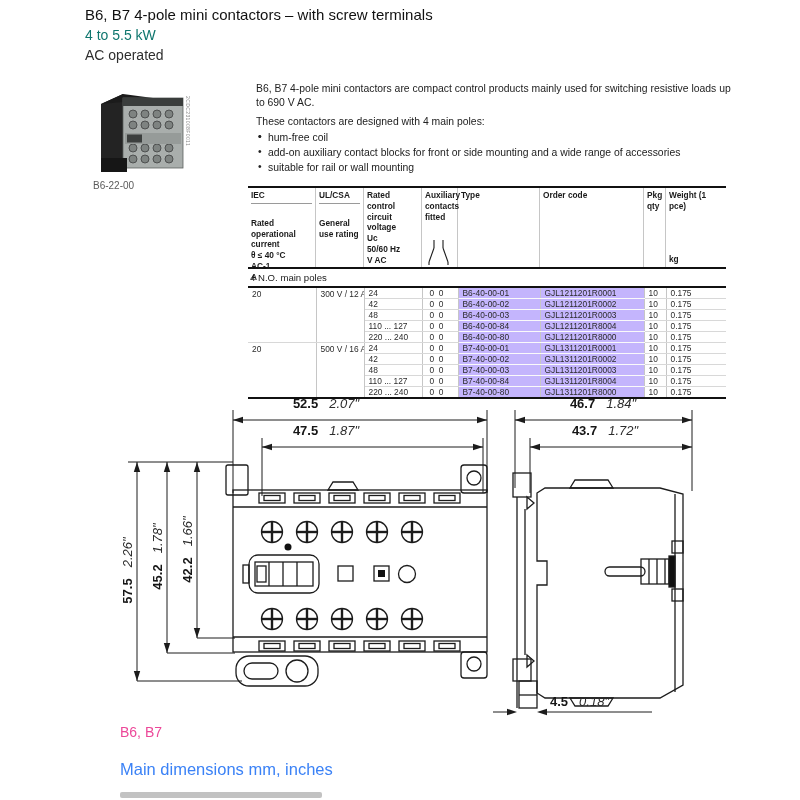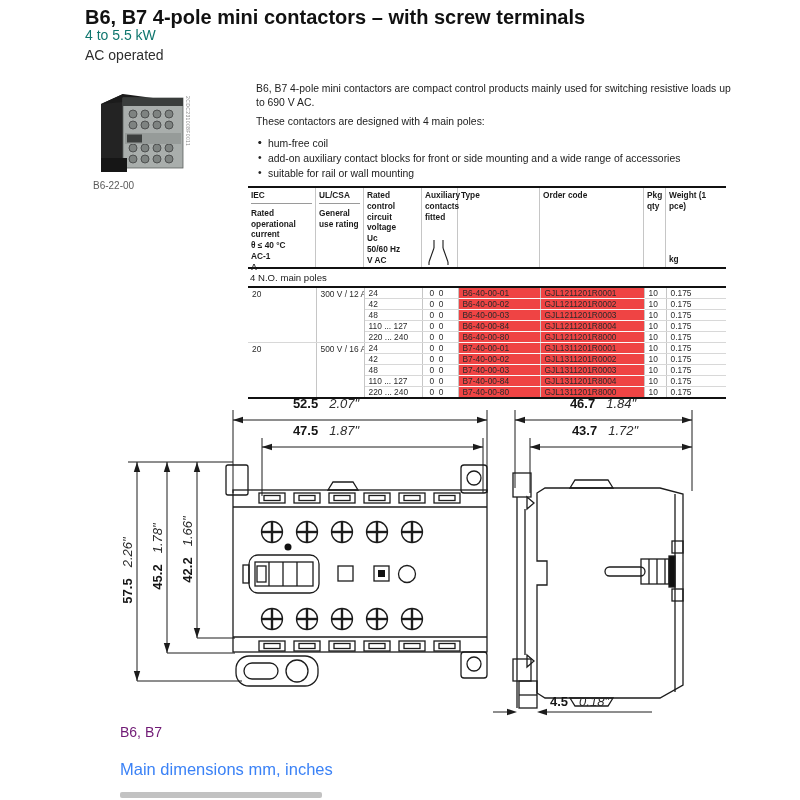--- a/index.html
+++ b/index.html
@@ -1,21 +1,21 @@
 <!DOCTYPE html>
 <html><head>
 <meta charset="utf-8">
 <style>
   html,body{margin:0;padding:0}
   body{width:800px;height:800px;position:relative;background:#fff;color:#1a1a1a;
        font-family:"Liberation Sans",sans-serif;overflow:hidden}
   .abs{position:absolute}
 
   
-  .title{left:85px;top:6px;font-size:20px;font-weight:bold;color:#111}
+  .title{left:85px;top:6px;font-size:15px;font-weight:normal;color:#111}
   .sub1{left:85px;top:27px;font-size:14px;color:#0f766e}
   .sub2{left:85px;top:47px;font-size:14px;color:#2e2e2e}
 
   
   .photo{left:93px;top:88px;width:95px;height:88px}
   .photo-code{left:185px;top:96px;height:80px;writing-mode:vertical-rl;font-size:5px;color:#8a8a8a;letter-spacing:.4px}
   .photo-cap{left:93px;top:180px;font-size:10px;color:#5a5a5a}
 
   
   .intro{left:256px;top:82px;width:480px;font-size:10.4px;line-height:1.32;color:#222}
@@ -24,46 +24,46 @@
   .intro li{margin:0 0 1px 0;padding-left:12px;position:relative}
   .intro li .blt{position:absolute;left:2px;top:-1px;color:#222}
 
   
   .spec{left:248px;top:186px;width:478px;border-top:2.5px solid #111}
   .thead{display:flex;border-bottom:2px solid #111}
   .hc{box-sizing:border-box;padding:2px 3px 2px 3px;font-size:8.3px;font-weight:bold;line-height:1.3;
       display:flex;flex-direction:column;height:79px;border-right:1px solid #c6c6c6}
   .hc:last-child{border-right:none}
   .w1{width:68px}.w2{width:48px}.w3{width:58px}.w4{width:36px}.w5{width:82px}.w6{width:104px}.w7{width:22px}.w8{width:60px}
-  .hrule{border-bottom:1px solid #9a9a9a;padding-bottom:2px;margin-bottom:4px}
+  .hrule{border-bottom:1px solid #9a9a9a;padding-bottom:2px;margin-bottom:14px}
   .hunit{margin-top:auto;font-weight:bold}
   .section-bar{font-size:9.6px;font-weight:normal;padding:3px 0 3px 2px;border-bottom:2px solid #111}
   table.grid{border-collapse:collapse;table-layout:fixed;width:478px;border-bottom:2.5px solid #111}
   table.grid td{box-sizing:border-box;font-size:8.4px;height:10.4px;padding:0 0 0 4px;
       border-right:1px solid #c6c6c6;border-bottom:1px solid #d8d8d8;color:#2b2b2b;vertical-align:middle;overflow:hidden;white-space:nowrap}
   table.grid td:last-child{border-right:none}
   table.grid td.grp{vertical-align:top;padding-top:1px}
-  table.grid td.shade{background:#ef4444;border-bottom:1px solid #fafafa}
+  table.grid td.shade{background:#c4b5fd;border-bottom:1px solid #fafafa}
   table.grid td.aux{white-space:pre;padding-left:7px}
   table.grid tr:last-child td{border-bottom:none}
 
   
   .draw{left:100px;top:393px;width:625px;height:332px}
   svg .dl{stroke:#1c1c1c;stroke-width:1;fill:none}
   svg .bl{stroke:#1c1c1c;stroke-width:1.3;fill:none}
   svg .ah{fill:#1c1c1c;stroke:none}
   svg .fl{fill:#111;stroke:none}
 
   .dim{position:absolute;font-size:13px;display:flex;gap:11px;justify-content:center;color:#161616;white-space:nowrap}
   .dim .mm{font-weight:bold}
   .dim .in{font-style:italic;color:#2c2c2c}
   .rot{transform:rotate(-90deg)}
 
   
-  .foot-models{left:120px;top:724px;font-size:14px;color:#701a75}
+  .foot-models{left:120px;top:724px;font-size:14px;color:#ec4899}
   .foot-cap{left:120px;top:760px;font-size:16.5px;color:#3b82f6}
   .cutbar{left:120px;top:792px;width:202px;height:6px;background:#8f8f8f;opacity:.55;border-radius:2px}
 </style>
 </head>
 <body>
 
 <div class="abs title">B6, B7 4-pole mini contactors – with screw terminals</div>
 <div class="abs sub1">4 to 5.5 kW</div>
 <div class="abs sub2">AC operated</div>
 
@@ -94,21 +94,21 @@
     <rect x="32" y="45" width="56" height="11" fill="#969b99"></rect>
     <rect x="34" y="46.5" width="15" height="8" fill="#3c3f3e"></rect>
     <rect x="8" y="70" width="26" height="14" fill="#161616"></rect>
   </svg>
 </div>
 <div class="abs photo-code">2CDC231008F0011</div>
 <div class="abs photo-cap">B6-22-00</div>
 
 <div class="abs intro">
   <p>B6, B7 4-pole mini contactors are compact control products mainly used for switching resistive loads up to 690 V AC.</p>
-  <p style="margin-bottom:8px">These contactors are designed with 4 main poles:</p>
+  <p style="margin-bottom:2px">These contactors are designed with 4 main poles:</p>
   <ul>
     <li><span class="blt">•</span></li>
     <li><span class="blt">•</span><span>hum-free coil</span></li>
     <li><span class="blt">•</span><span>add-on auxiliary contact blocks for front or side mounting and a wide range of accessories</span></li>
     <li><span class="blt">•</span><span>suitable for rail or wall mounting</span></li>
   </ul>
 </div>
 
 <div class="abs spec">
   <div class="thead">

